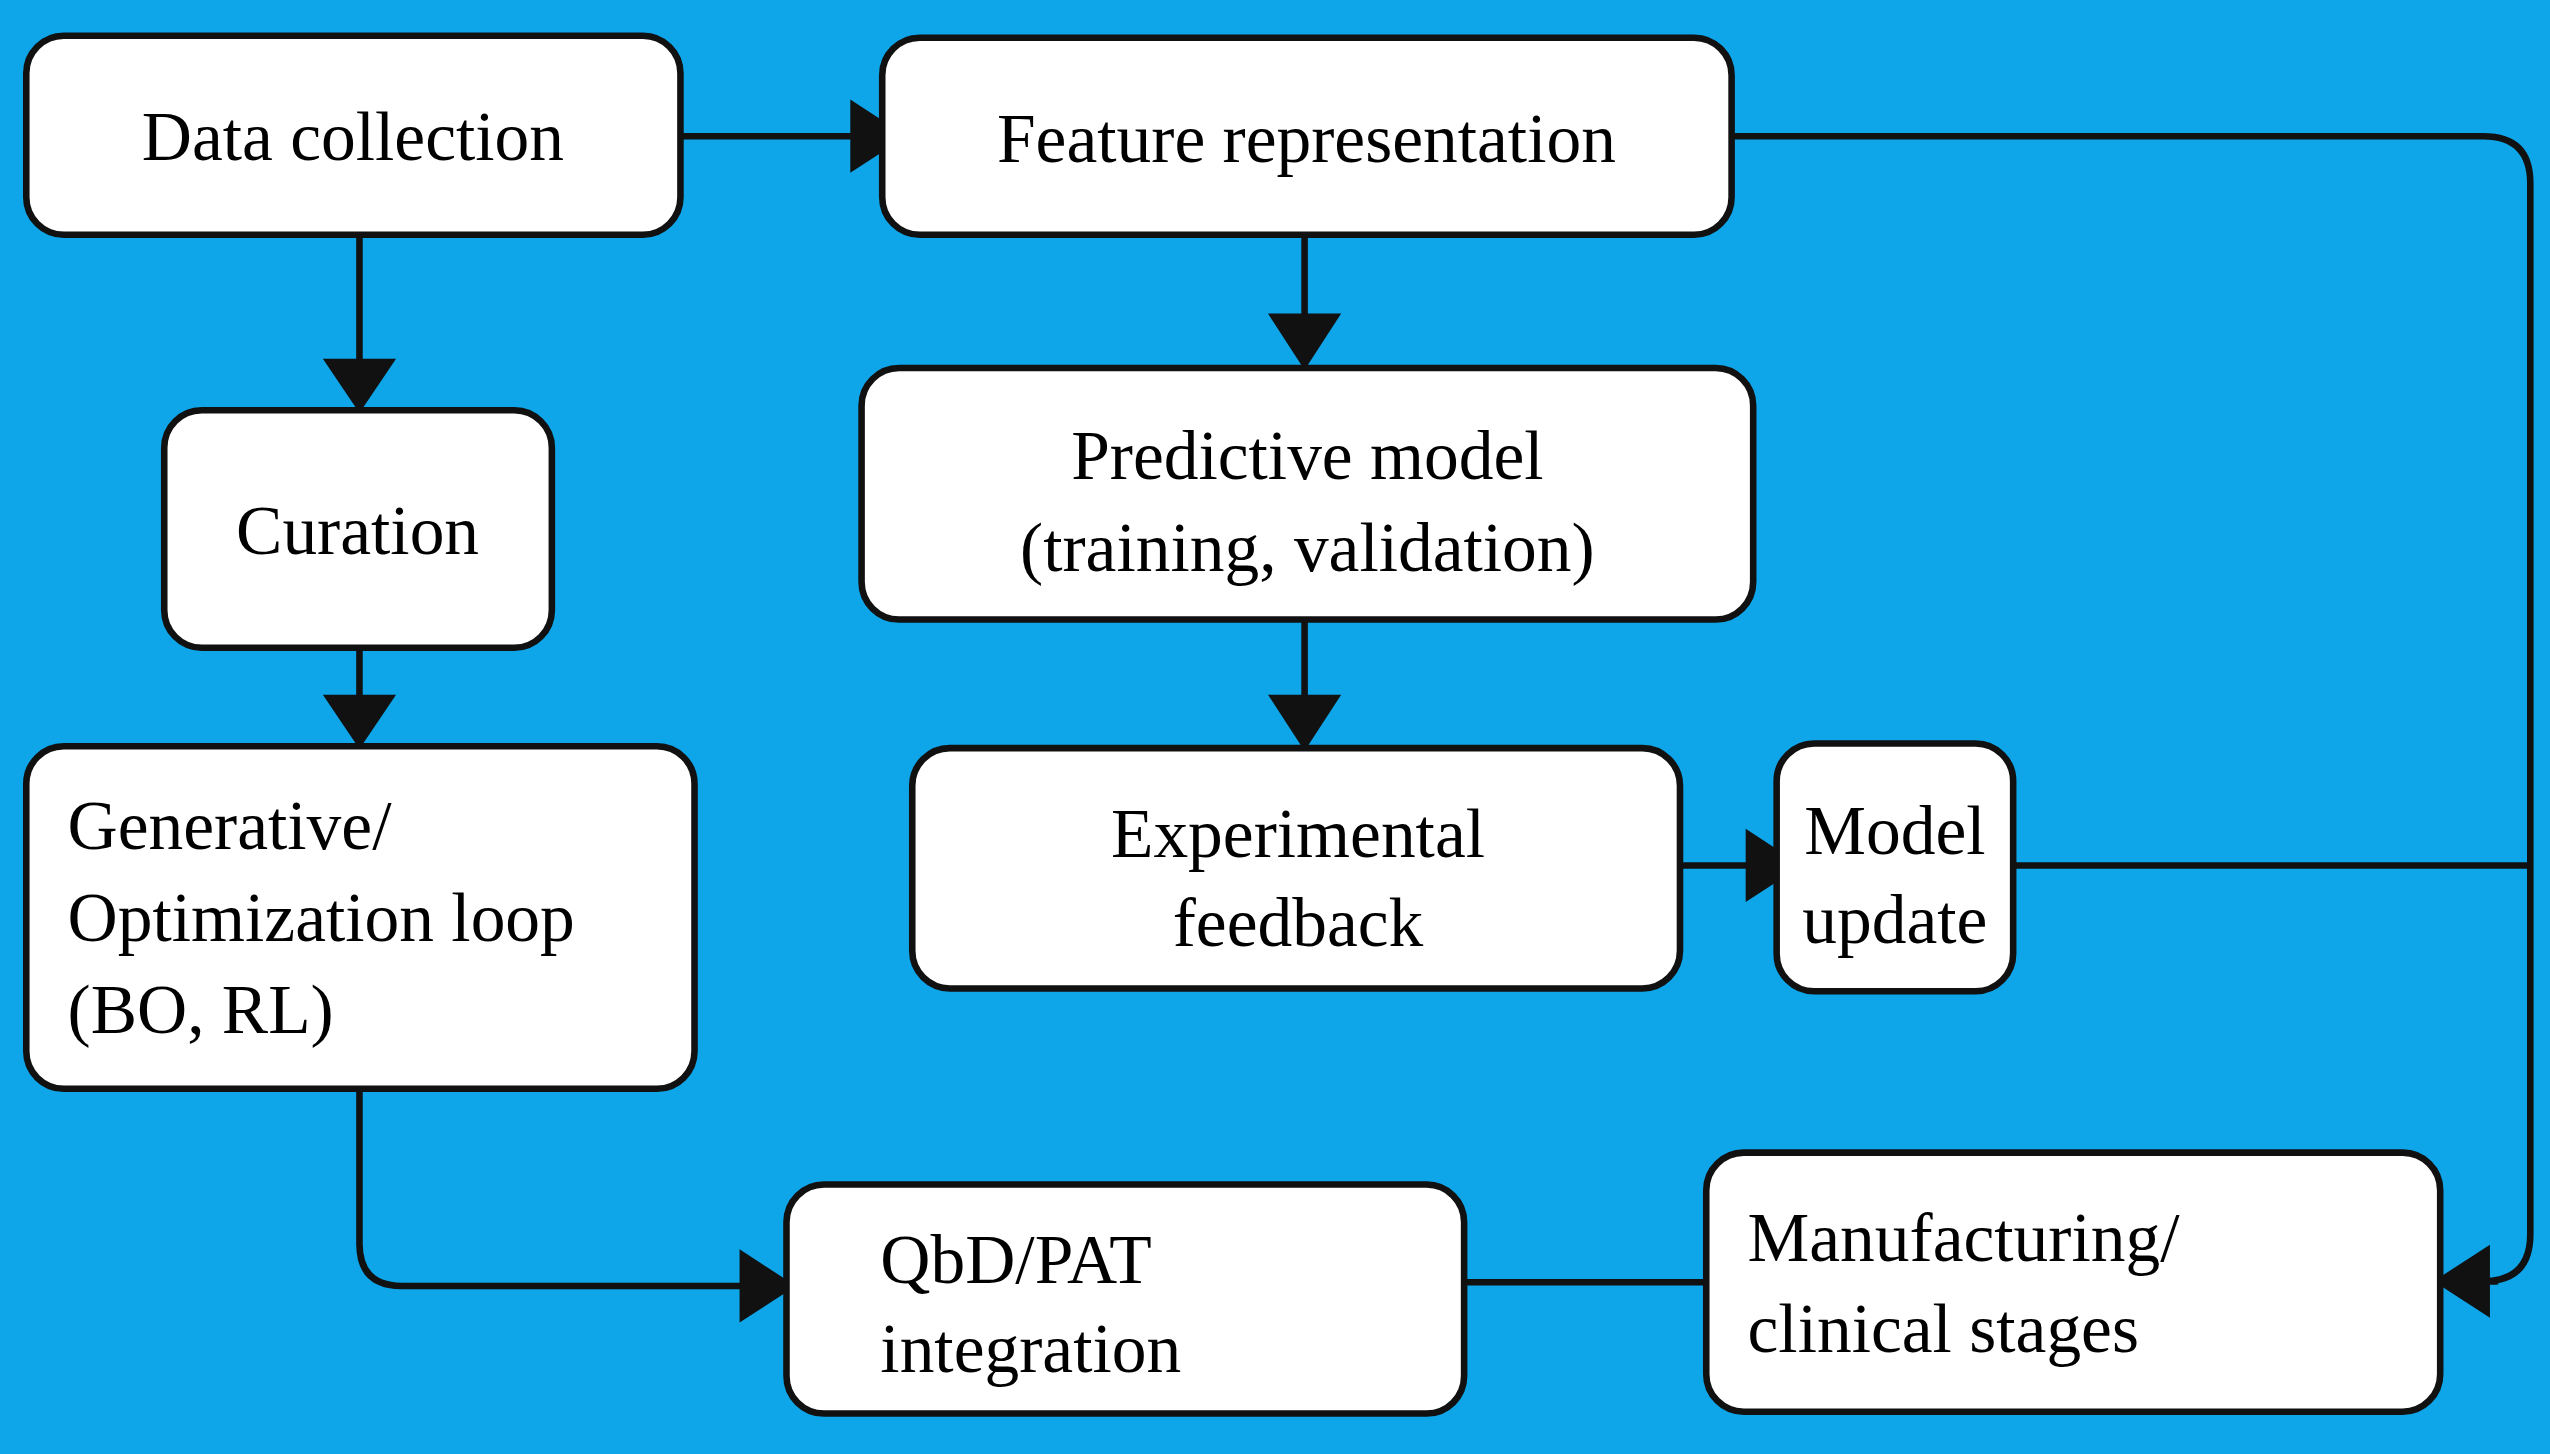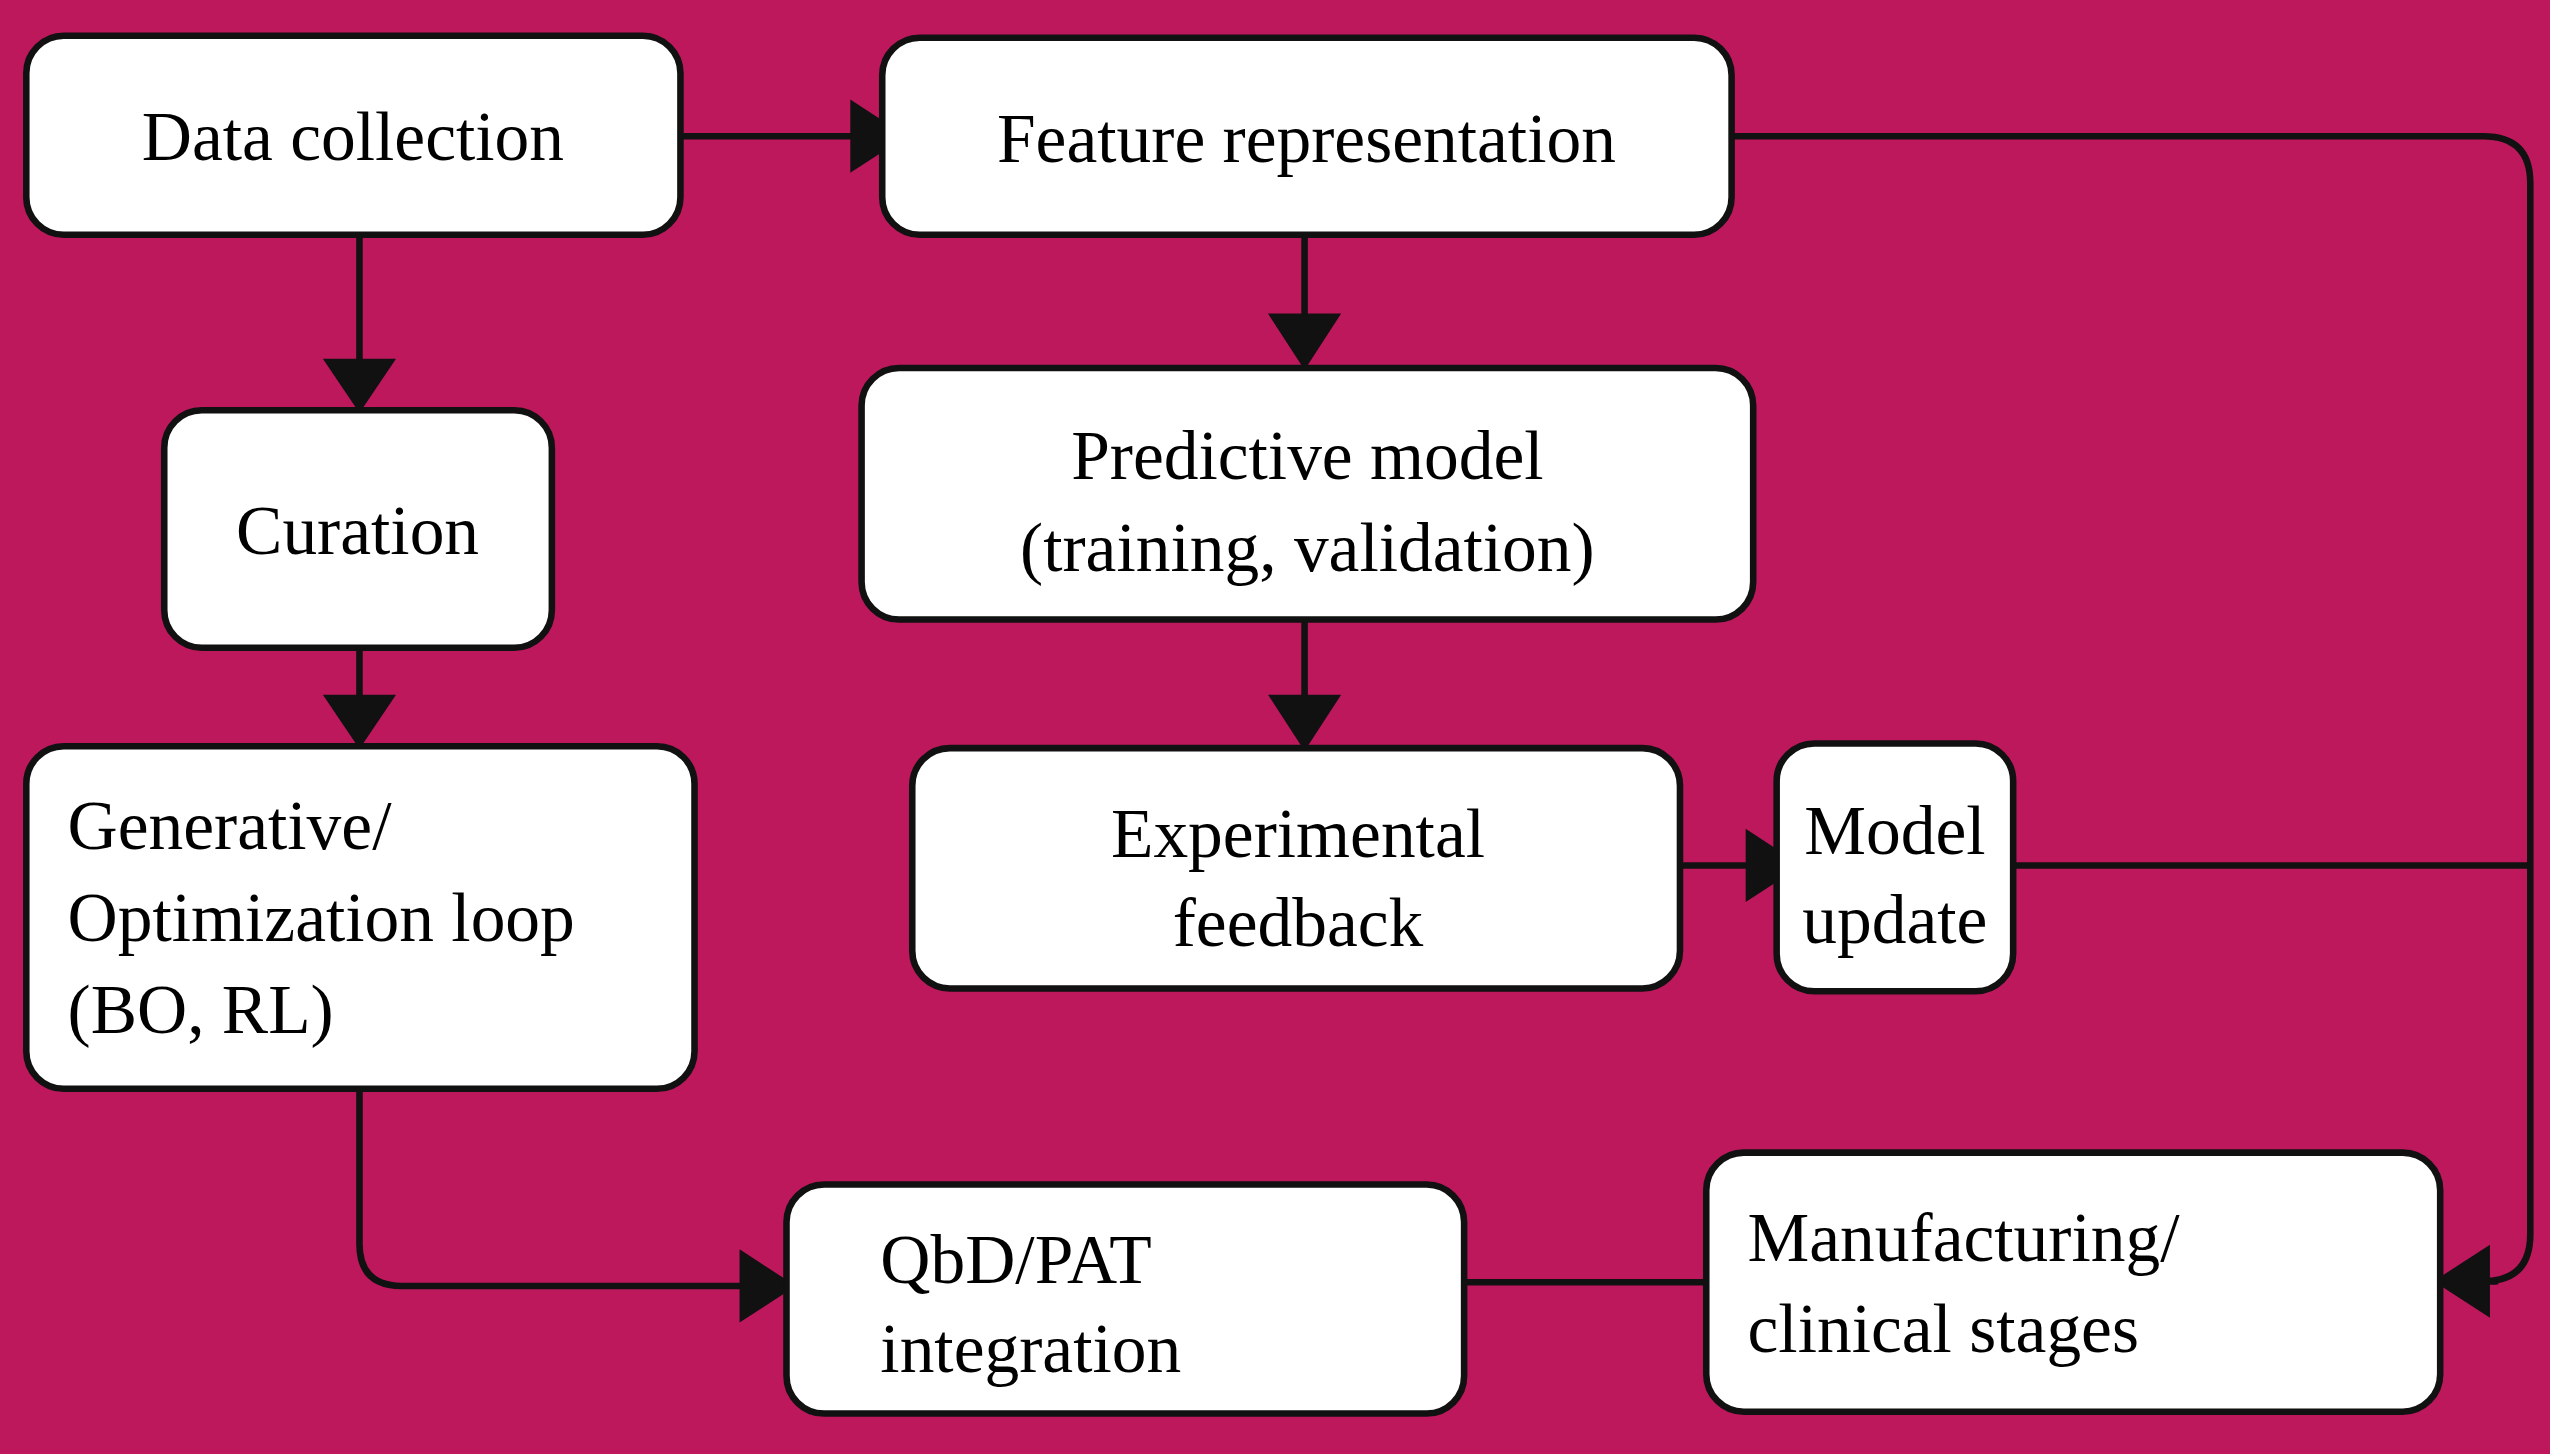--- a/index.html
+++ b/index.html
@@ -10,21 +10,21 @@
   body {
     width: 2550px;
     height: 1455px;
     font-family: "Liberation Serif", "DejaVu Serif", serif;
     overflow: hidden;
   }
   #flowchart-root {
     position: relative;
     width: 2550px;
     height: 1455px;
-    background: #be185d;
+    background: #0ea5e9;
   }
   svg#diagram {
     display: block;
     width: 2550px;
     height: 1455px;
   }
   .node-box {
     fill: #ffffff;
     stroke: #111111;
     stroke-width: 7;

